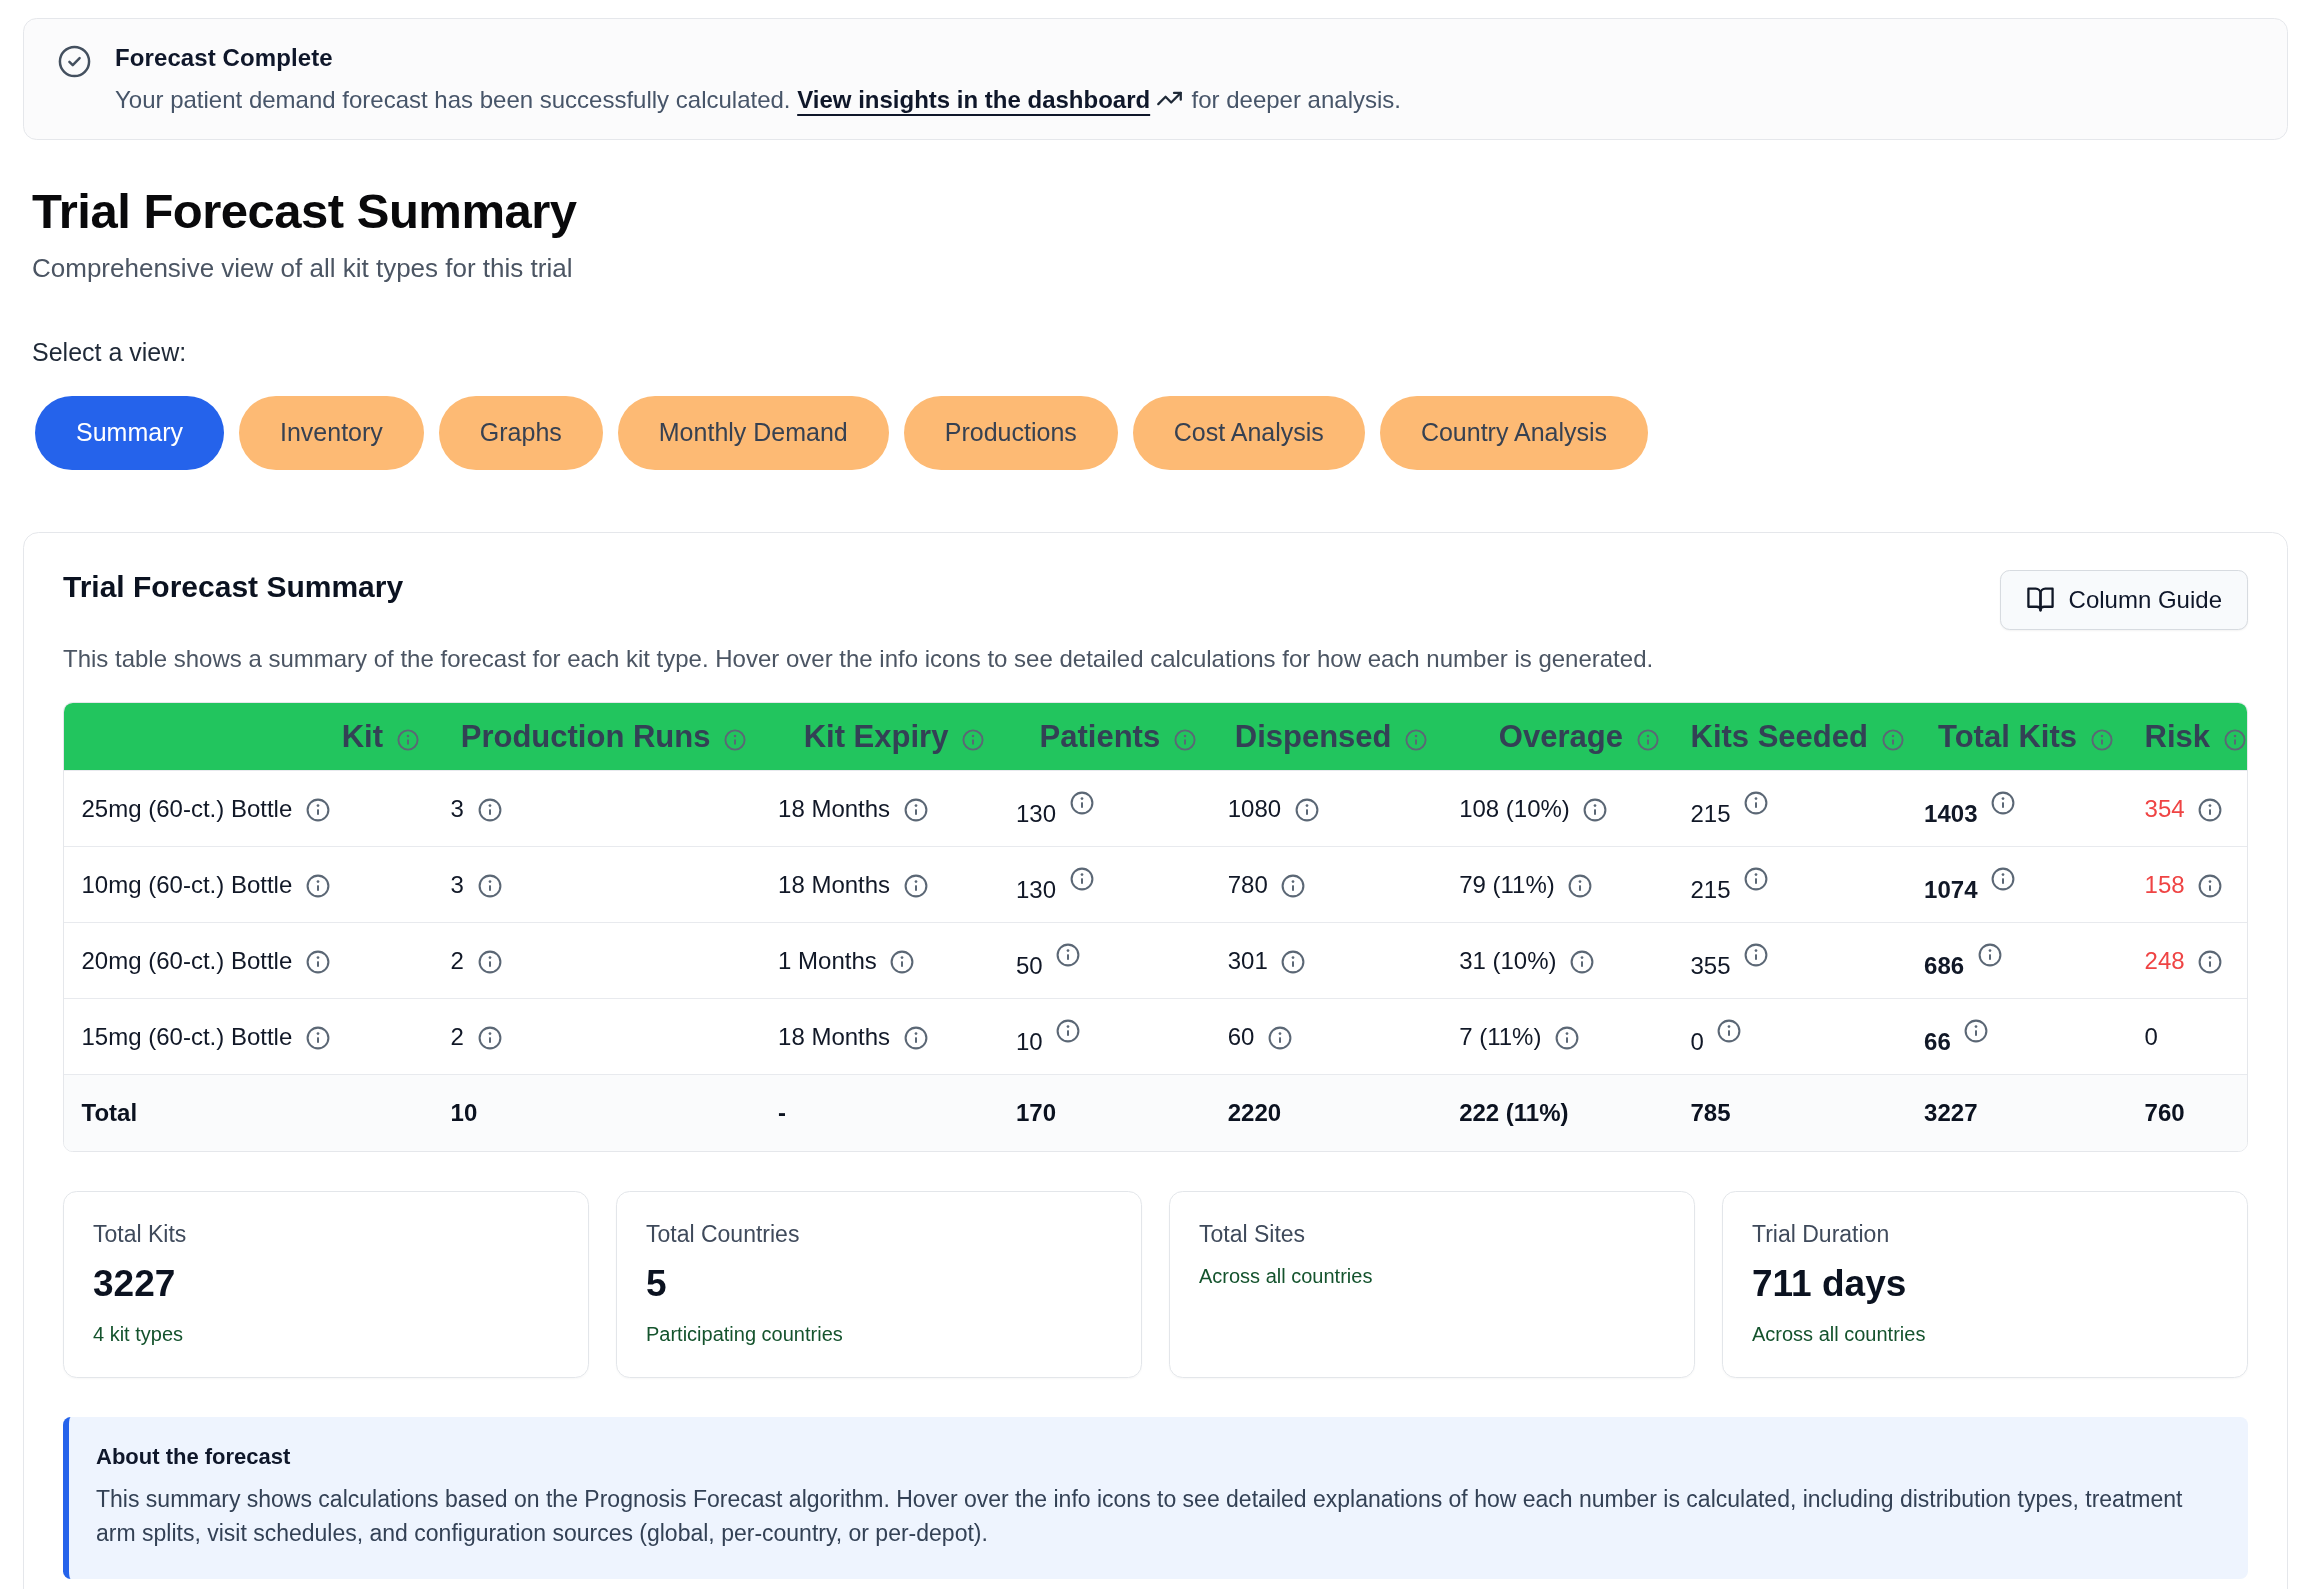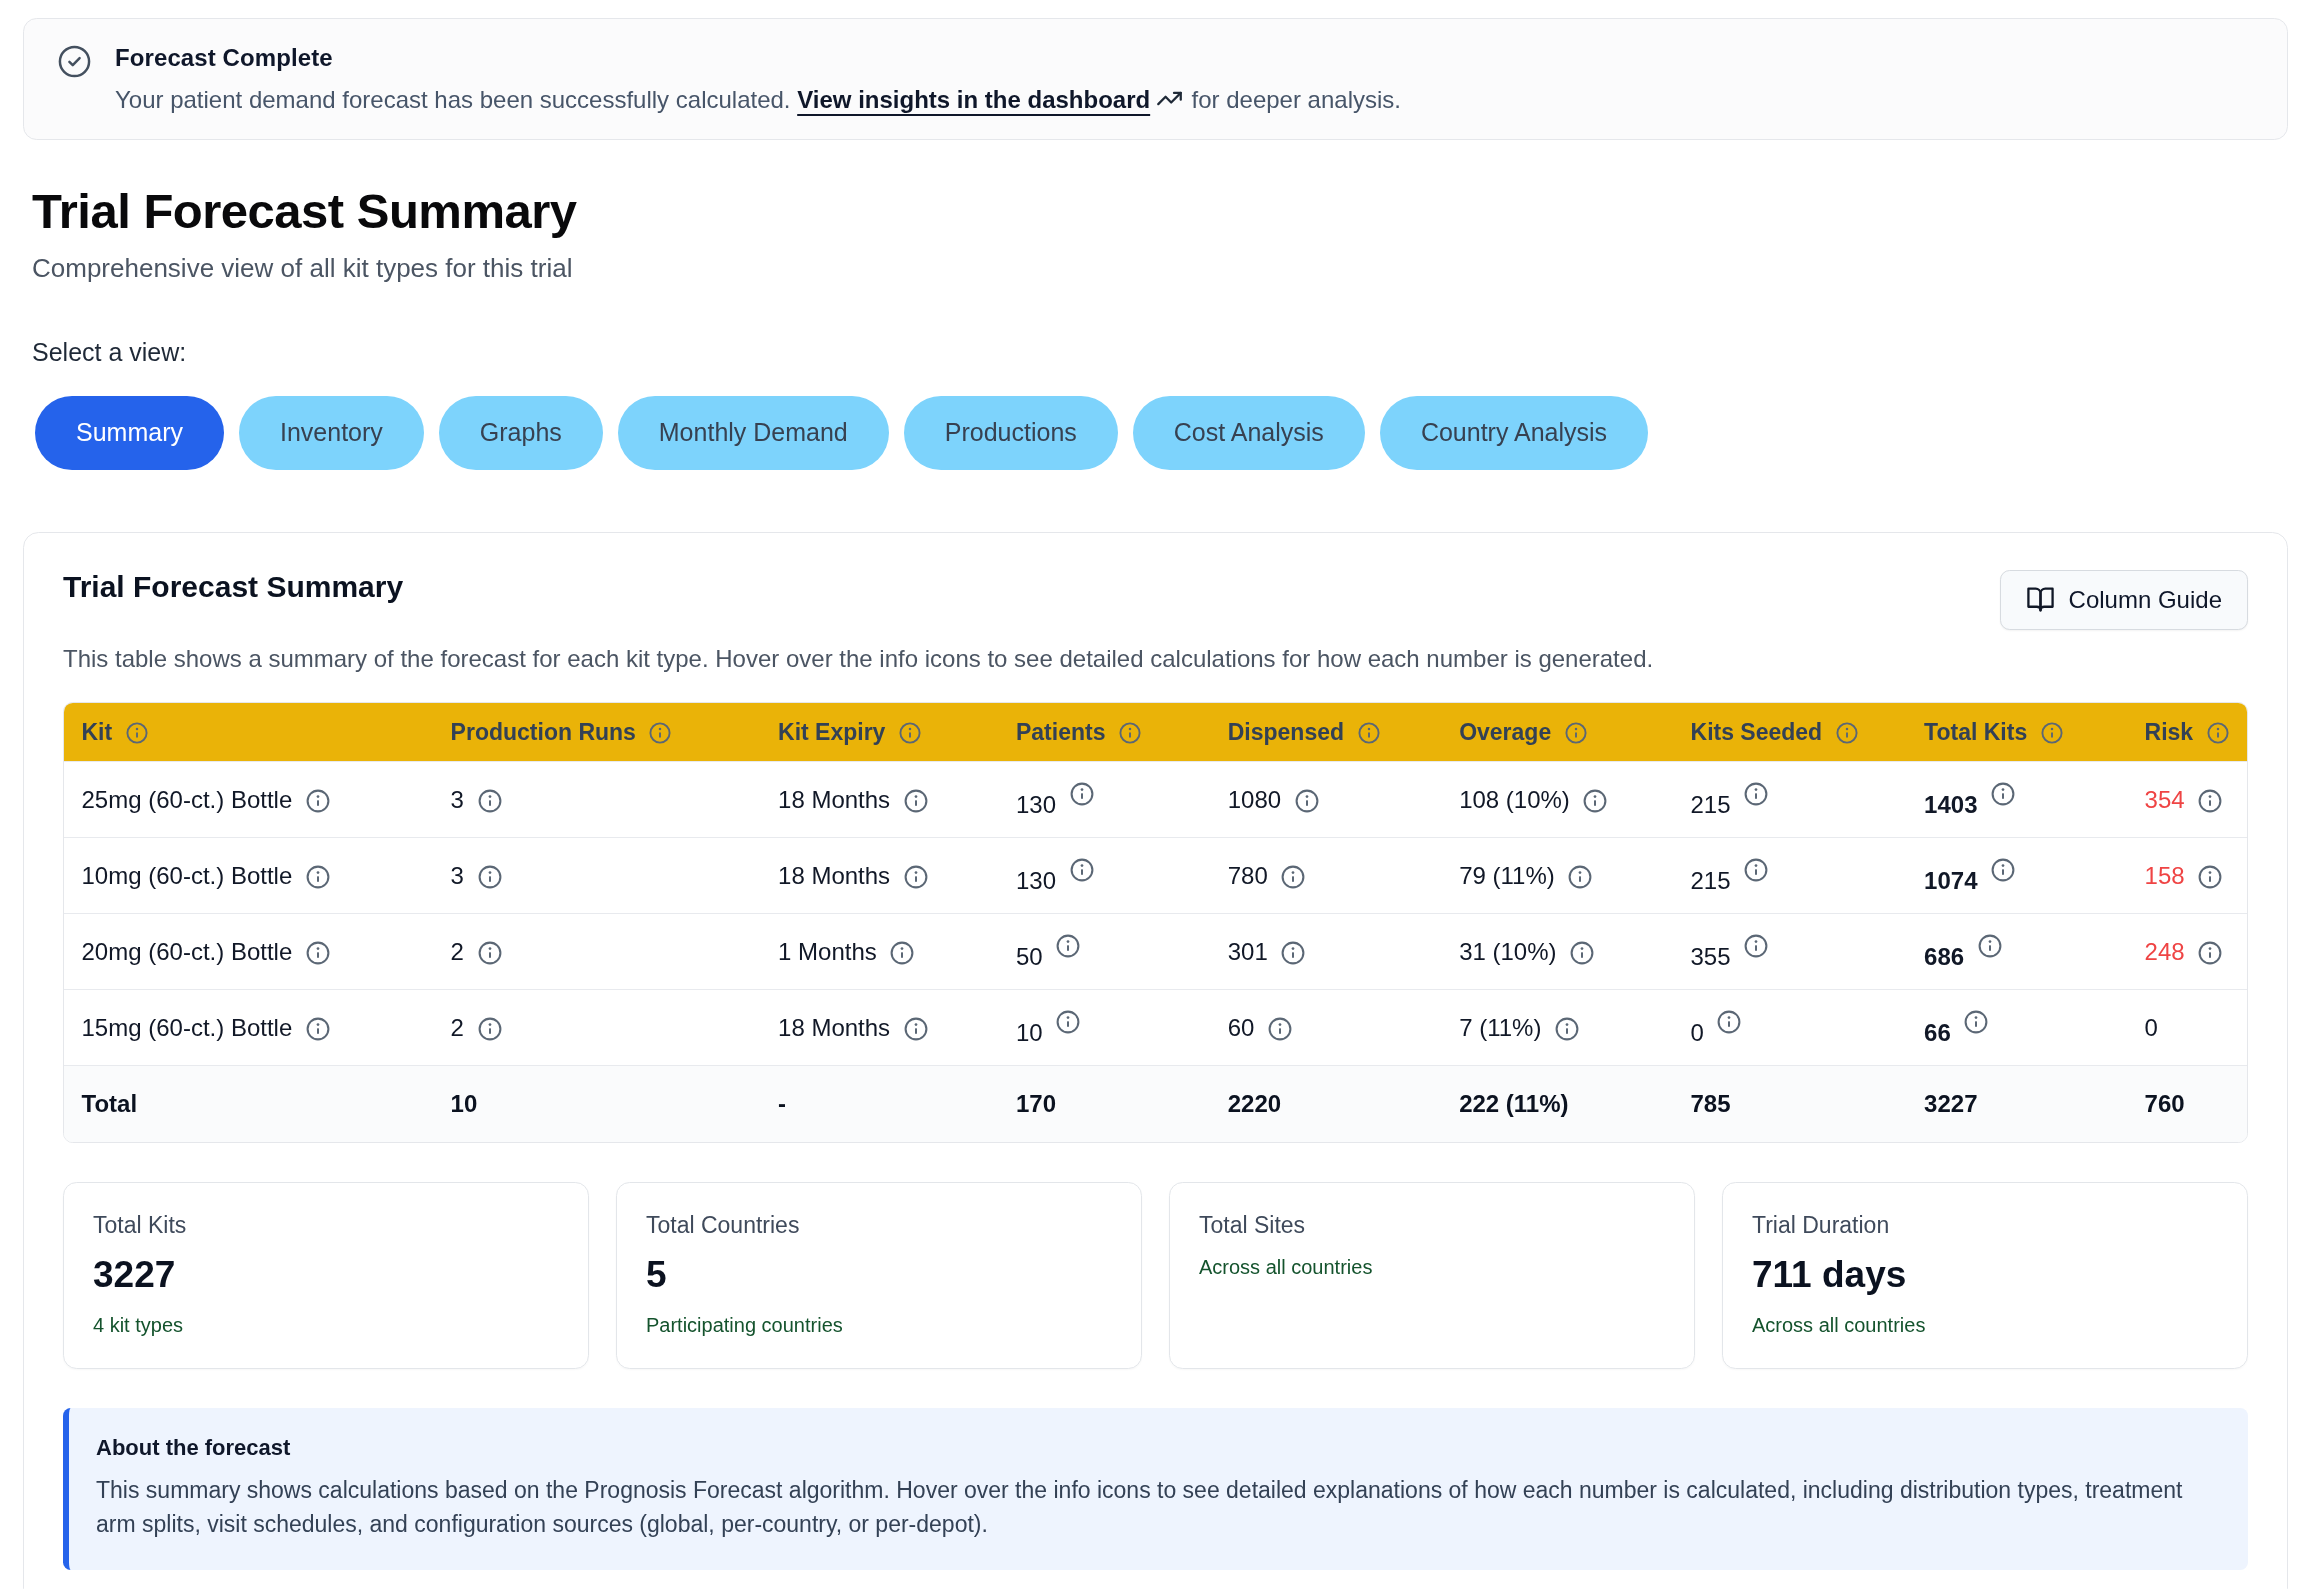--- a/index.html
+++ b/index.html
@@ -36,21 +36,21 @@
   .trend-icon svg{width:27px;height:27px;vertical-align:-3.9px;margin:0 1.9px 0 5.8px;}
   
   h1[data-name="page-title"]{
     margin:43px 32px 0 32px;font-size:49px;font-weight:700;color:#09090b;letter-spacing:-0.5px;
   }
   .subtitle{margin:13.6px 32px 0 32px;font-size:26px;color:var(--muted);}
   .select-label{margin:54px 32px 0 32px;font-size:25px;color:#1f2937;}
   .tabs{margin:29px 23px 0 35px;display:flex;gap:15px;}
   .pill{
     height:74px;padding:0 41px;border:none;border-radius:969px;
-    background:#7dd3fc;color:#374151;font-size:25px;
+    background:#fdba74;color:#374151;font-size:25px;
     font-family:inherit;cursor:pointer;display:inline-flex;align-items:center;
   }
   .pill.active{background:var(--accent);color:#fff;}
   
   .card{
     margin:62px 23px 0 23px;
     border:1.5px solid var(--border);
     border-radius:15.5px;
     padding:37px 39px 33px 39px;
   }
@@ -63,21 +63,21 @@
     cursor:pointer;box-shadow:0 1px 1.9px rgba(0,0,0,.05);
   }
   .guide-btn svg{width:29px;height:29px;display:block;}
   .card-desc{margin-top:15.5px;font-size:24px;color:var(--muted);}
   
   .table-wrap{
     margin-top:29px;border:1.5px solid var(--border);border-radius:9.7px;overflow:hidden;
   }
   table{width:100%;border-collapse:collapse;table-layout:fixed;}
   thead th{
-    background:#eab308;text-align:left;font-size:23px;font-weight:700;color:#334155;
+    background:#22c55e;text-align:right;font-size:31px;font-weight:700;color:#334155;
     padding:15.5px 15.5px;height:56px;vertical-align:middle;white-space:nowrap;
   }
   thead th:first-child{padding-left:17.5px;}
   tbody td{
     border-top:1.5px solid #e8eaee;font-size:24px;color:#111827;
     padding:0 15.5px;height:76px;vertical-align:middle;white-space:nowrap;
   }
   tbody td:first-child{padding-left:17.5px;}
   tfoot td{
     border-top:1.5px solid #e8eaee;background:#fafbfc;

